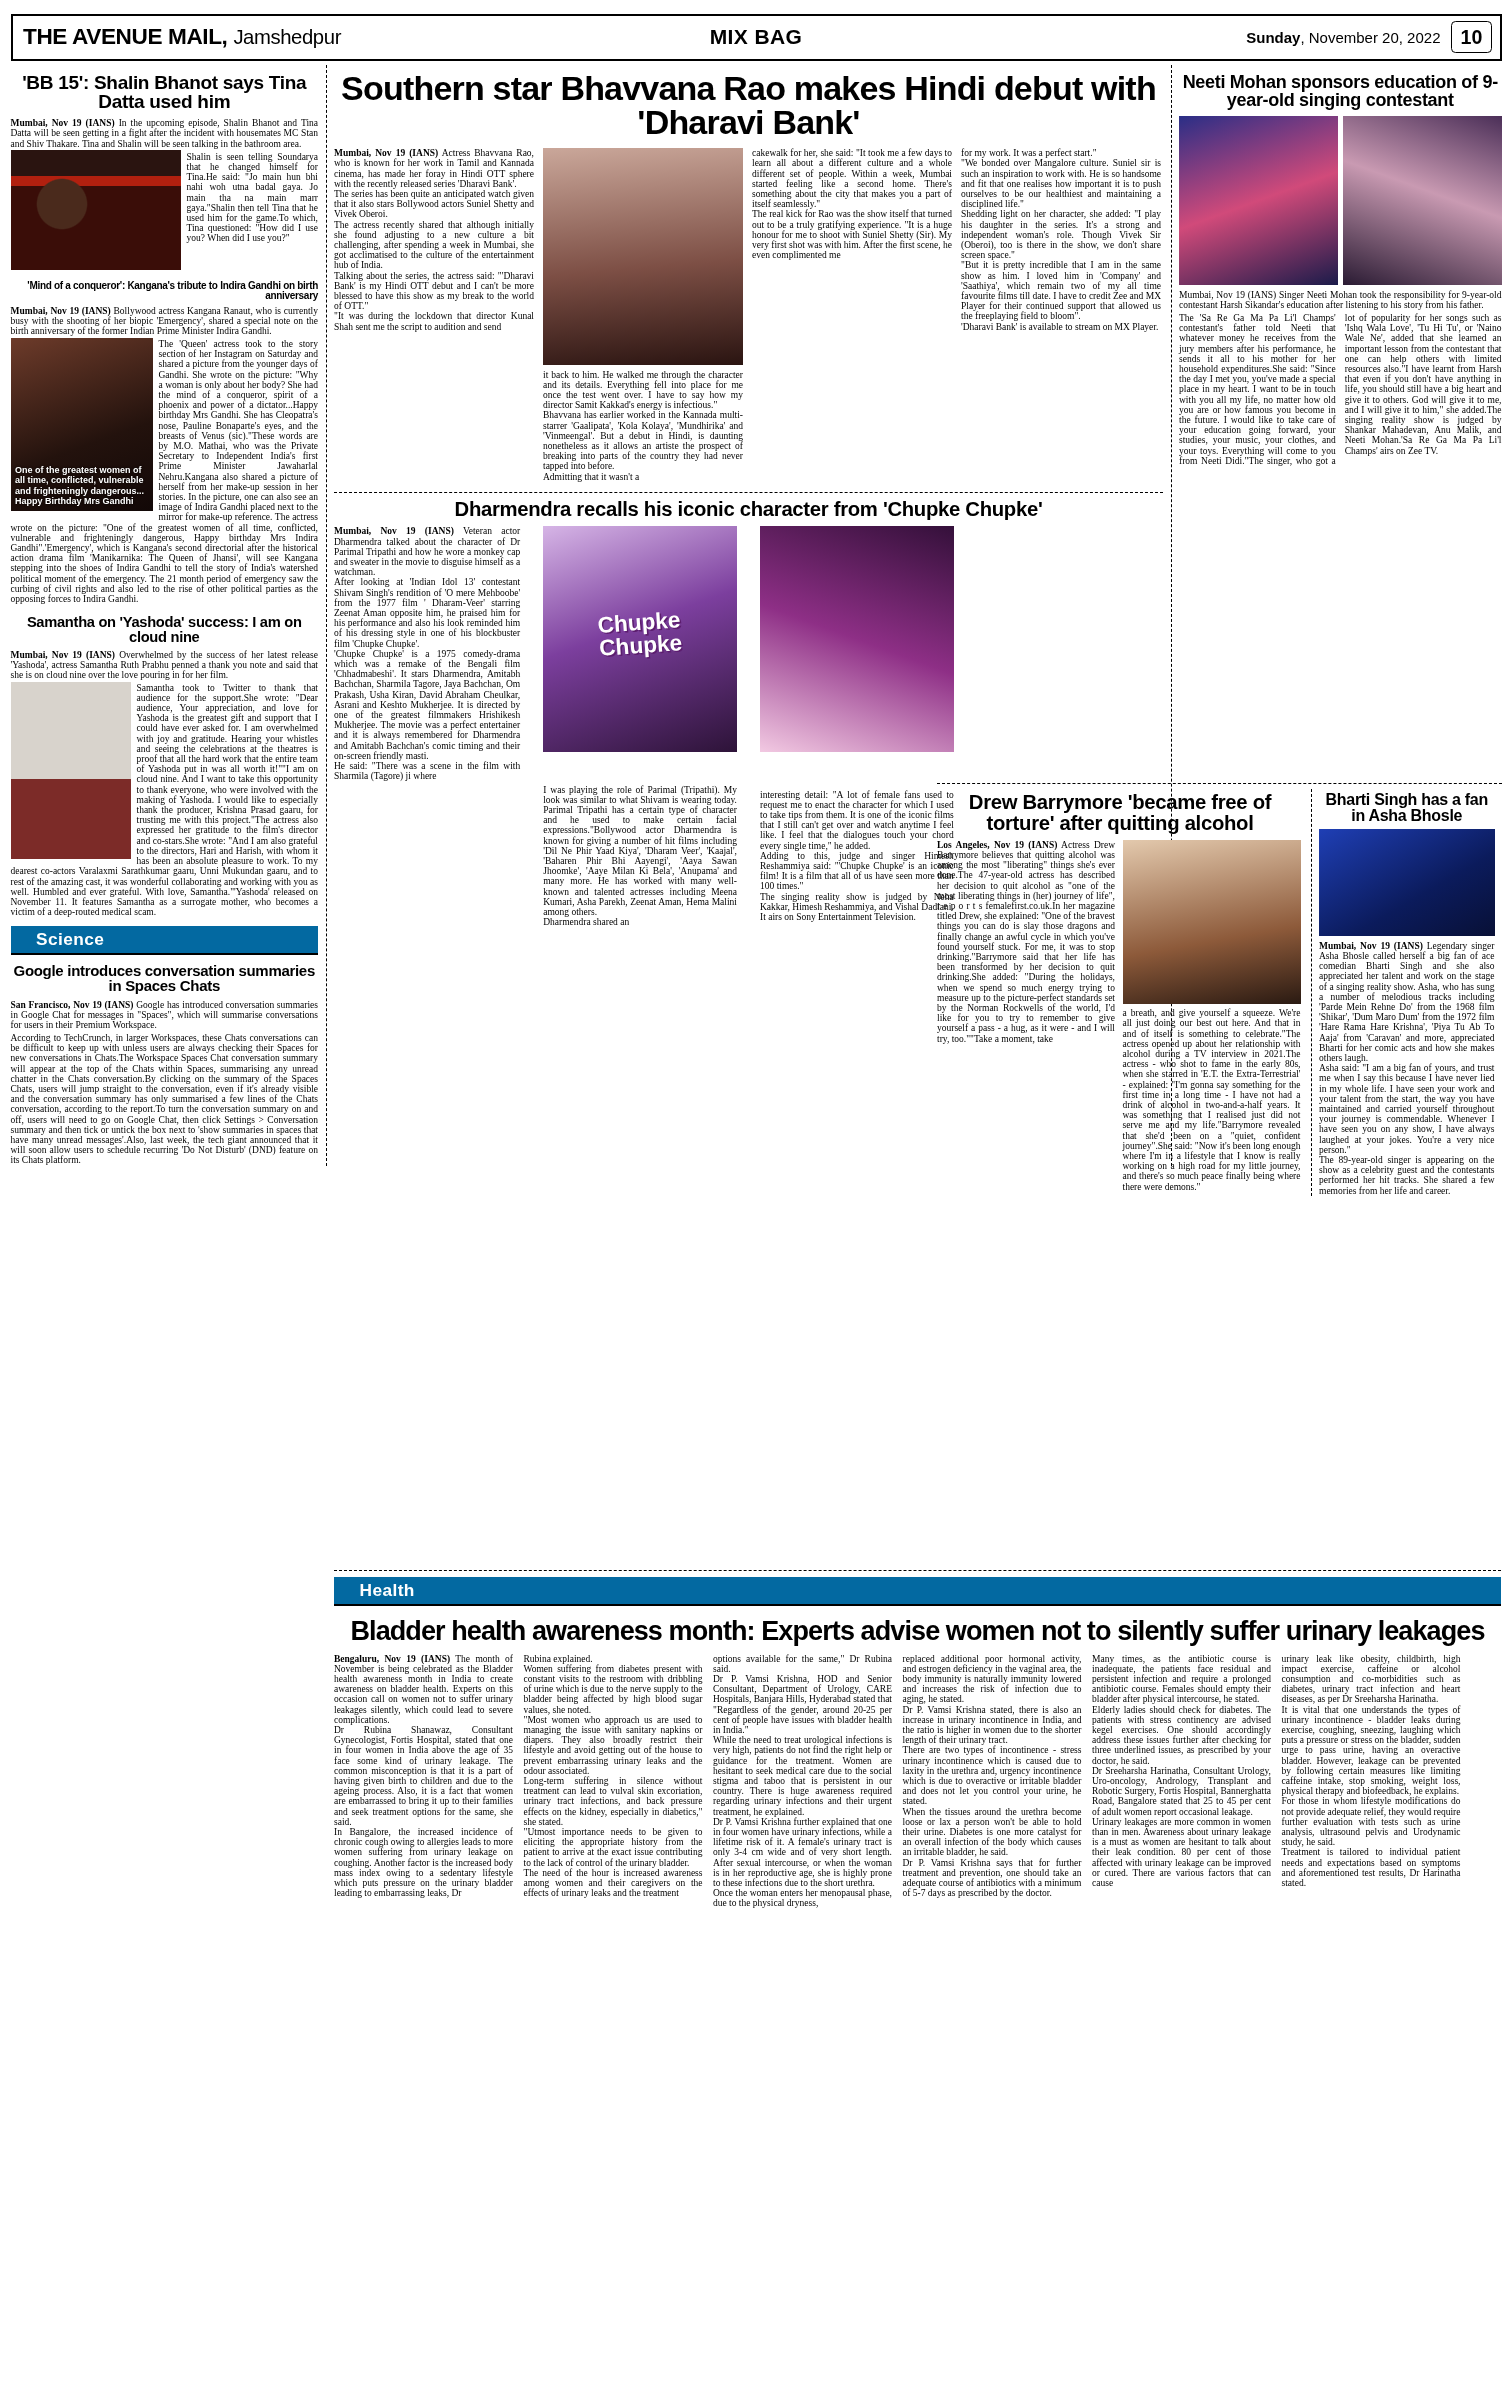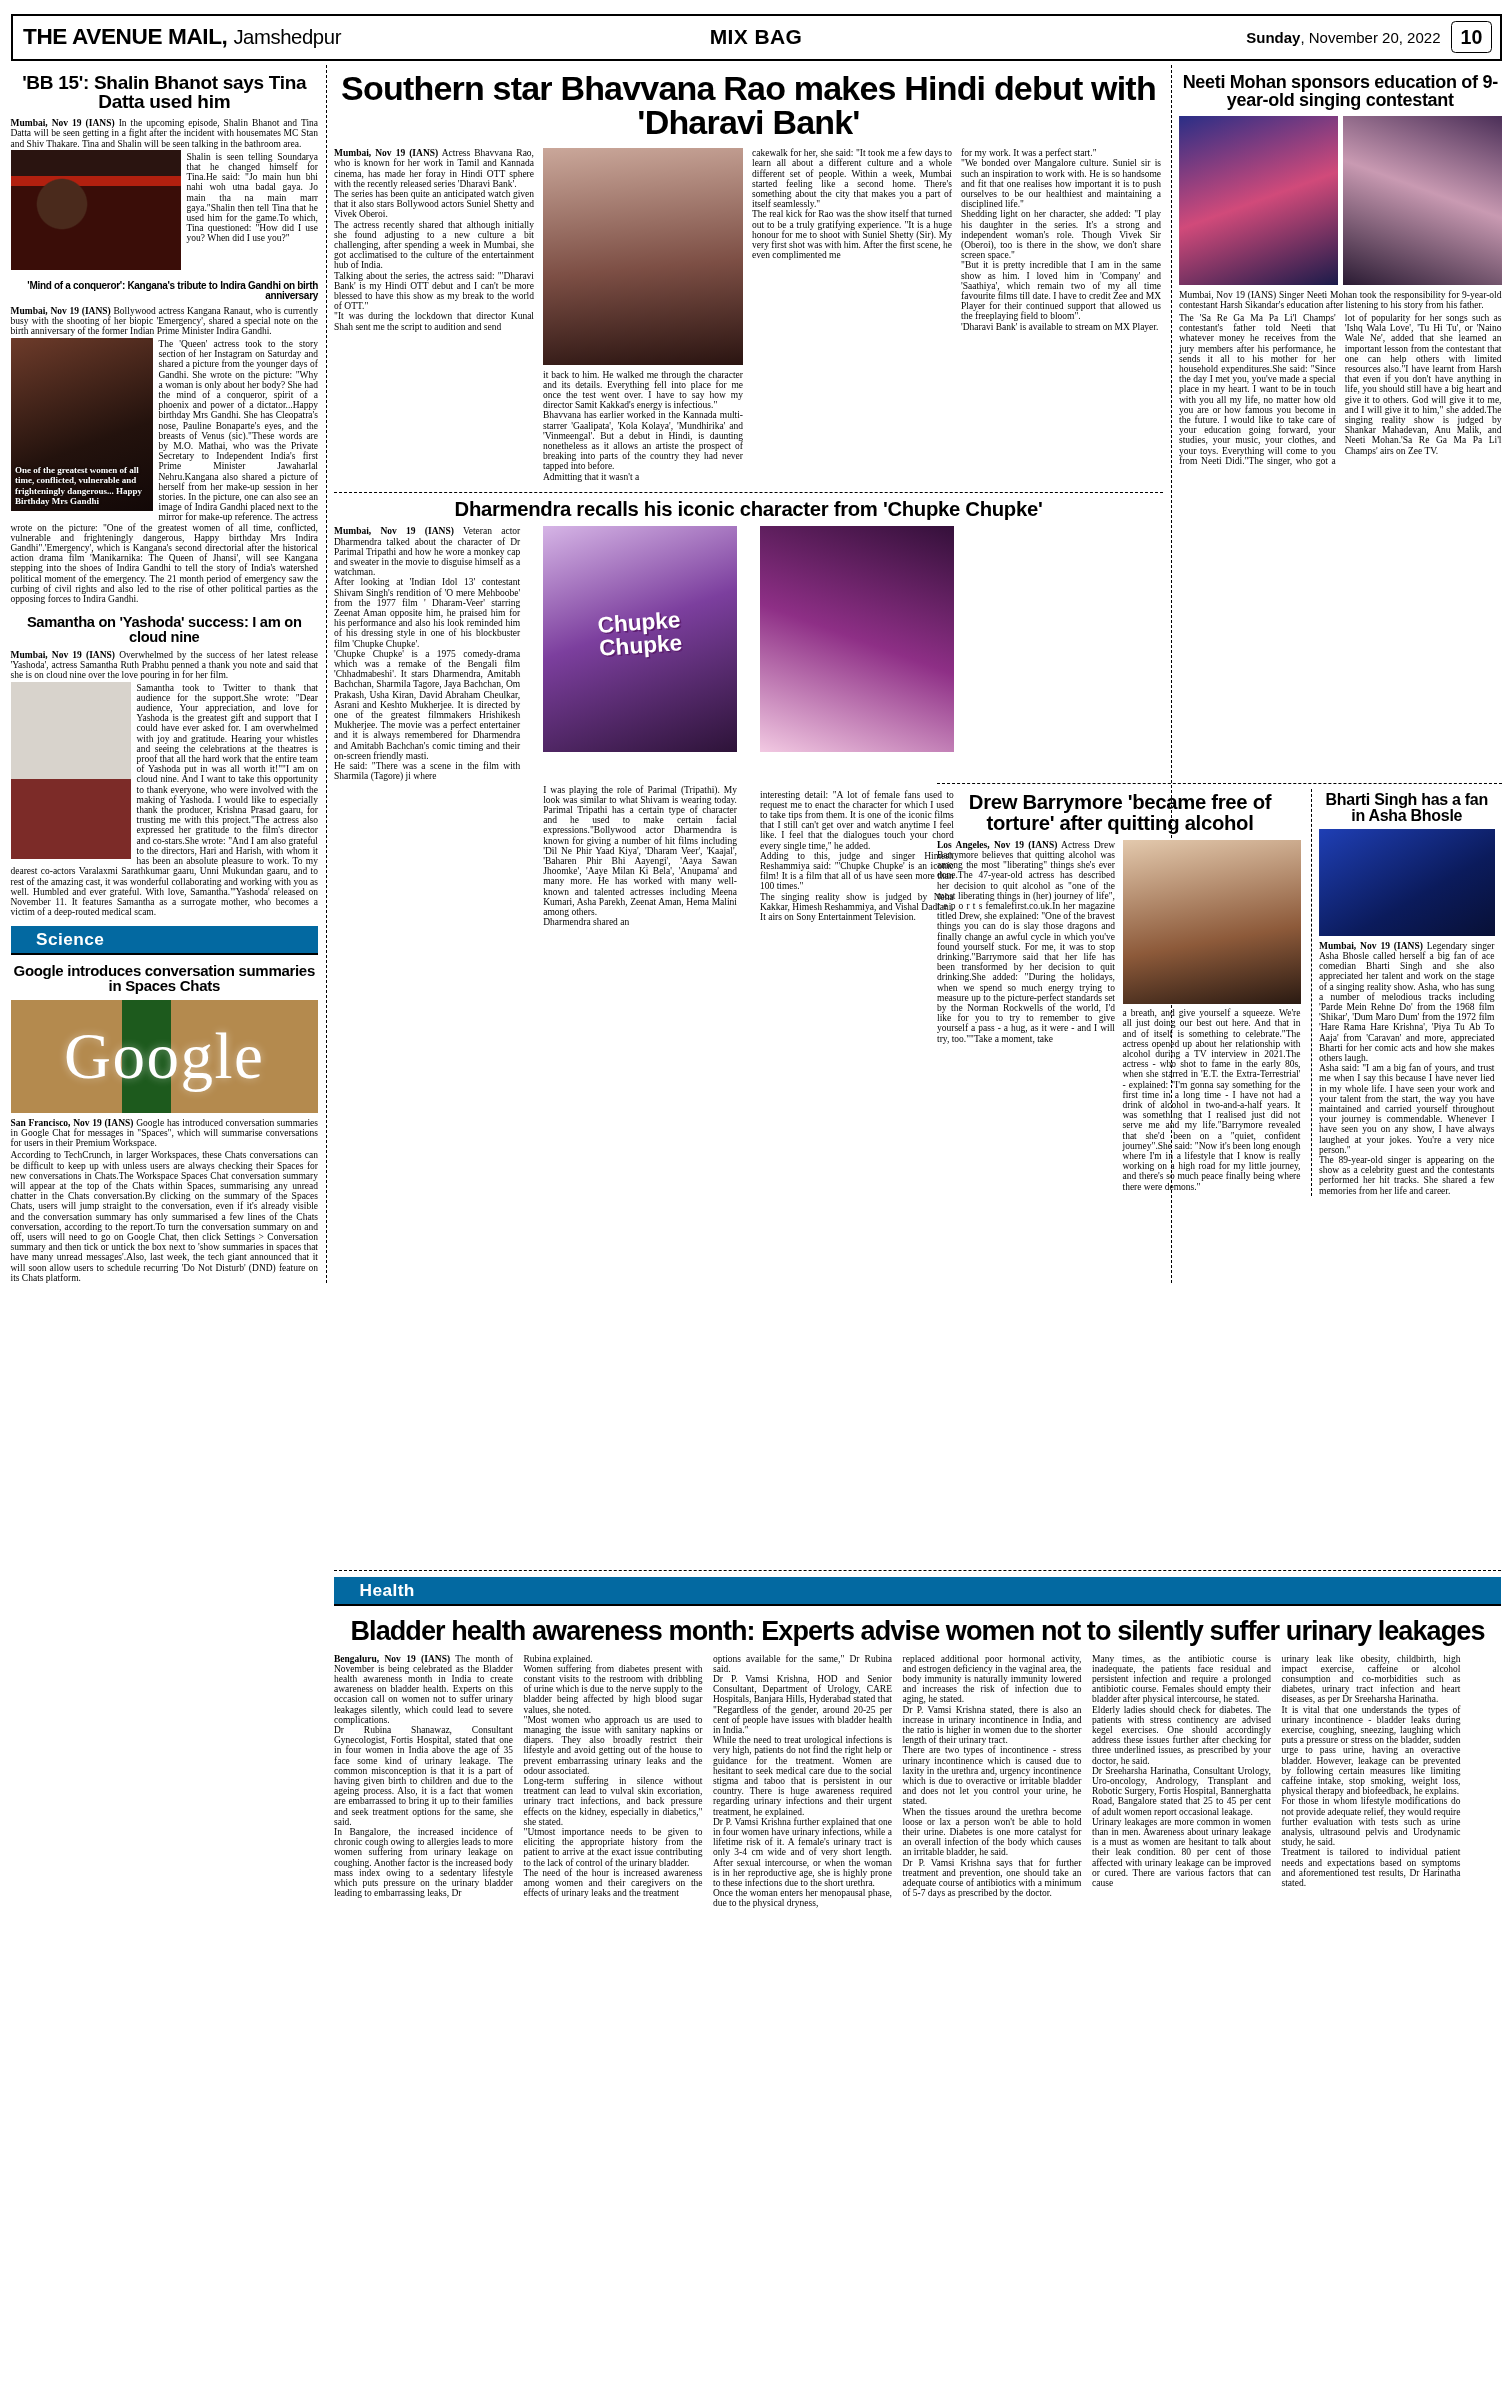--- a/index.html
+++ b/index.html
@@ -78,21 +78,21 @@
   .ph-bhav{background:linear-gradient(175deg,#caa79a,#7d4f45 55%,#2a1411);}
   .ph-neeti1{background:linear-gradient(160deg,#2a2e86,#d14a7a 50%,#1b1b4a);}
   .ph-neeti2{background:linear-gradient(200deg,#4b2f58,#c99ab2 45%,#2a1b33);}
   .ph-chupke{background:linear-gradient(160deg,#d6b5e6,#7c3f9e 45%,#2d1338);}
   .ph-chupke2{background:linear-gradient(20deg,#f2c9e2,#8e2f86 50%,#34103a);}
   .ph-drew{background:linear-gradient(170deg,#e3c9ad,#8d5a3a 60%,#2a1a12);}
   .ph-bharti{background:linear-gradient(150deg,#1f3fb5,#0b1b5c 60%,#081036);}
 
   .ovl-quote{
     position:absolute; left:4.5px; right:4.5px; bottom:4.5px;
-    color:#fff; font-family:Liberation Serif, serif;
+    color:#fff; font-family:Liberation Sans, sans-serif;
     font-weight:bold; font-size:9px; line-height:10.5px; text-shadow:0 0 2.3px #000;
   }
   .google-word{
     position:absolute; inset:0; display:flex; align-items:center; justify-content:center;
     color:#fff; font-family:"Liberation Serif", serif; font-size:65px; letter-spacing:1.5px;
     text-shadow:0 0 9px rgba(255,255,255,.45);
   }
   .chupke-word{
     position:absolute; left:0; right:0; top:38%;
     text-align:center; color:#fff; font-family:"Liberation Sans", sans-serif;
@@ -149,23 +149,20 @@
         <div class="body-txt">
           <span class="dl">Mumbai, Nov 19 (IANS)</span><span> Overwhelmed by the success of her latest release 'Yashoda', actress Samantha Ruth Prabhu penned a thank you note and said that she is on cloud nine over the love pouring in for her film.</span>
         </div>
         <div class="photo ph-samantha" style="width:120px;height:177px;float:left;margin:1.5px 6px 1.5px 0;"></div>
         <div class="body-txt" style="margin-top:2.3px;">Samantha took to Twitter to thank that audience for the support.She wrote: "Dear audience, Your appreciation, and love for Yashoda is the greatest gift and support that I could have ever asked for. I am overwhelmed with joy and gratitude. Hearing your whistles and seeing the celebrations at the theatres is proof that all the hard work that the entire team of Yashoda put in was all worth it!""I am on cloud nine. And I want to take this opportunity to thank everyone, who were involved with the making of Yashoda. I would like to especially thank the producer, Krishna Prasad gaaru, for trusting me with this project."The actress also expressed her gratitude to the film's director and co-stars.She wrote: "And I am also grateful to the directors, Hari and Harish, with whom it has been an absolute pleasure to work. To my dearest co-actors Varalaxmi Sarathkumar gaaru, Unni Mukundan gaaru, and to rest of the amazing cast, it was wonderful collaborating and working with you as well. Humbled and ever grateful. With love, Samantha."'Yashoda' released on November 11. It features Samantha as a surrogate mother, who becomes a victim of a deep-routed medical scam.</div>
       </div>
 
       <div style="clear:both; padding-top:9px;">
         <div class="sect-banner">Science</div>
         <div class="hl" style="font-size:15px; margin:7.5px 0 6px;">Google introduces conversation summaries in Spaces Chats</div>
-        <div class="photo ph-google" style="width:100%;height:113px;margin-bottom:4.5px;">
-          <div class="google-word">Google</div>
-        </div>
         <div class="body-txt">
           <span class="dl">San Francisco, Nov 19 (IANS)</span><span> Google has introduced conversation summaries in Google Chat for messages in "Spaces", which will summarise conversations for users in their Premium Workspace.</span>
         </div>
         <div class="body-txt" style="margin-top:2.3px;">According to TechCrunch, in larger Workspaces, these Chats conversations can be difficult to keep up with unless users are always checking their Spaces for new conversations in Chats.The Workspace Spaces Chat conversation summary will appear at the top of the Chats within Spaces, summarising any unread chatter in the Chats conversation.By clicking on the summary of the Spaces Chats, users will jump straight to the conversation, even if it's already visible and the conversation summary has only summarised a few lines of the Chats conversation, according to the report.To turn the conversation summary on and off, users will need to go on Google Chat, then click Settings &gt; Conversation summary and then tick or untick the box next to 'show summaries in spaces that have many unread messages'.Also, last week, the tech giant announced that it will soon allow users to schedule recurring 'Do Not Disturb' (DND) feature on its Chats platform.</div>
       </div>
     </div>
 
     <div class="col-center vdiv">
 
       <div>

